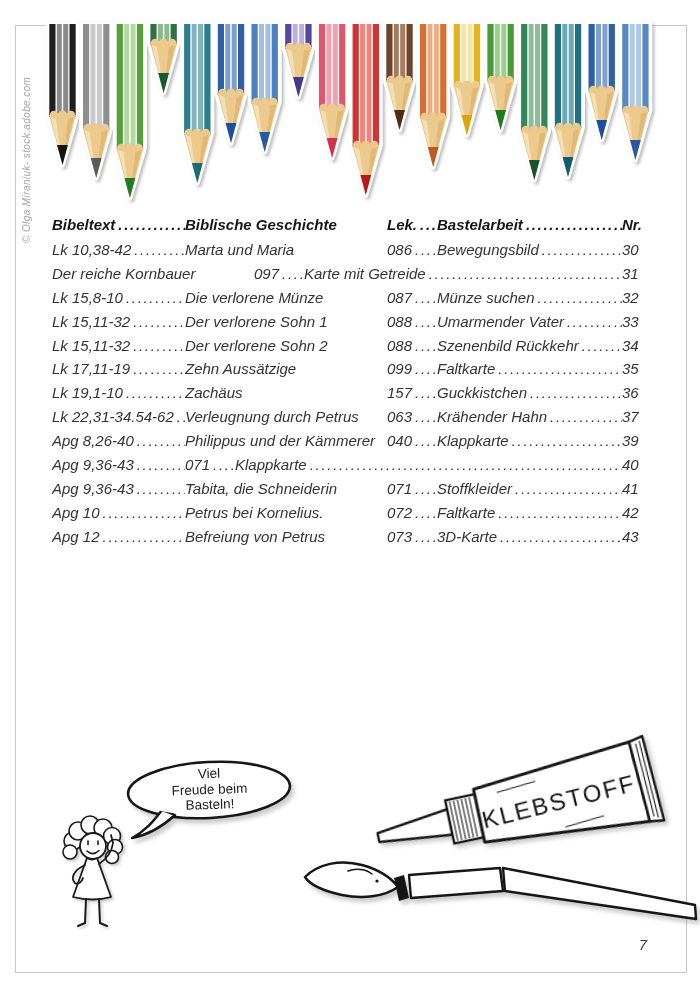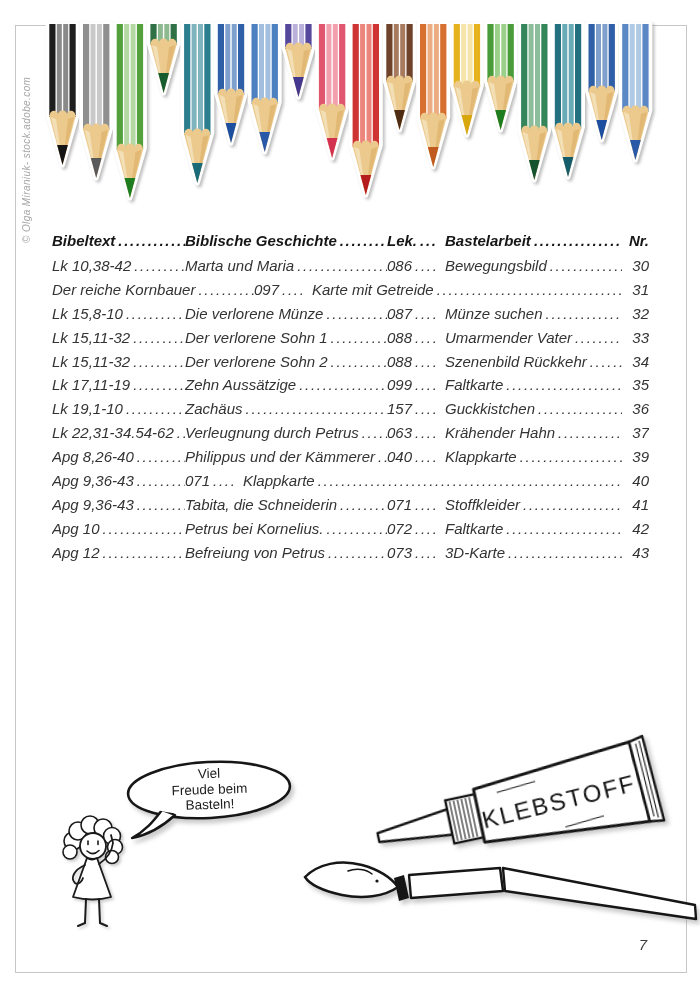--- a/index.html
+++ b/index.html
@@ -8,31 +8,31 @@
   .page-border{position:absolute;left:15px;top:25px;width:670px;height:946px;
                border:1px solid #c6c6c6;}
   
   #pencil-svg{position:absolute;left:0;top:0;}
   .pencil{filter:drop-shadow(2px 2.5px 1.8px rgba(90,90,90,.40));}
   
   .copyright{position:absolute;left:21px;top:243px;transform-origin:0 0;
              transform:rotate(-90deg);white-space:nowrap;
              font:italic 10px "Liberation Sans",sans-serif;color:#a5a5a5;letter-spacing:.4px;}
   
-  .toc{position:absolute;left:52px;top:228px;width:597px;
+  .toc{position:absolute;left:52px;top:212px;width:597px;
        font:italic 15px "Liberation Sans",sans-serif;color:#333;}
   .toc-header{display:flex;height:26px;line-height:26px;font-weight:bold;color:#161616;}
   .toc-row{display:flex;height:23.9px;line-height:23.9px;}
   .cell{display:flex;overflow:hidden;align-items:baseline;}
   .t{white-space:nowrap;flex:none;}
   .c-bibel{width:133px;}
-  .c-gesch{width:202px;}
+  .c-gesch{width:202px;flex-direction:column;}
   .c-lek{width:50px;text-align:right;}
-  .c-bastel{flex:1;margin-left:8px;}
-  .c-nr{width:27px;flex:none;justify-content:flex-end;}
+  .c-bastel{flex:1;}
+  .c-nr{width:27px;flex:none;justify-content:flex-start;}
   .dots{flex:1;overflow:hidden;white-space:nowrap;letter-spacing:1.7px;padding-left:3px;}
   .dots::after{content:"..................................................................................";}
   
   #footer-svg{position:absolute;left:0;top:730px;}
   .ink{stroke:#161616;fill:#fff;}
   .shadowed{filter:drop-shadow(3px 4px 2px rgba(140,140,140,.45));}
   .bubble-text{position:absolute;left:139px;top:766px;width:141px;text-align:center;
                font:13.5px/15.5px "Liberation Sans",sans-serif;color:#1d1d1d;
                white-space:pre-line;transform:rotate(-2deg);}
   .page-number{position:absolute;left:630px;top:936px;width:26px;text-align:center;

